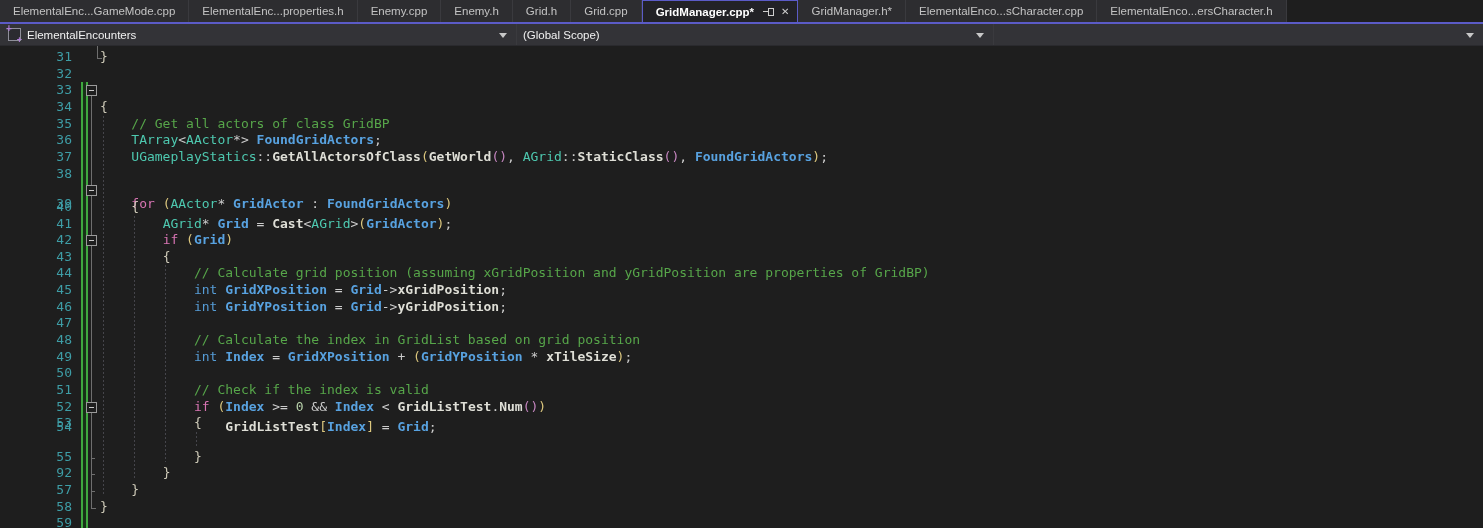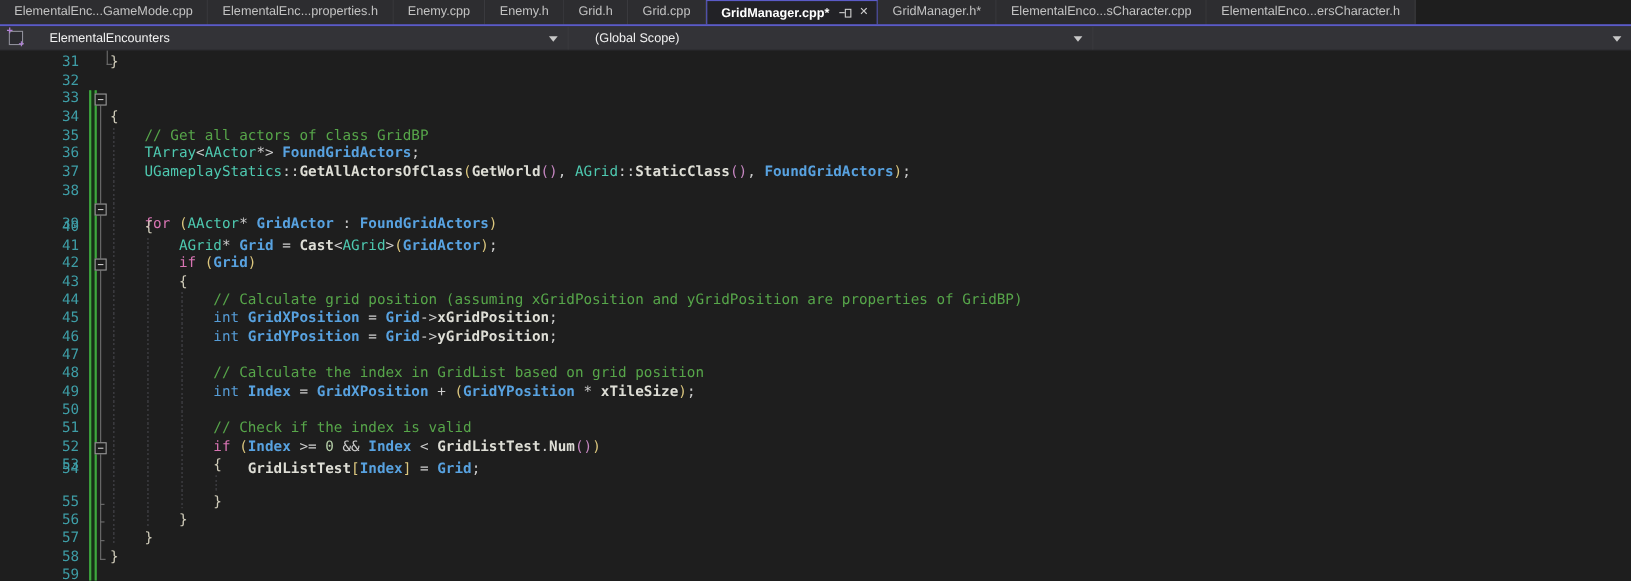--- a/index.html
+++ b/index.html
@@ -14,21 +14,21 @@
   .accent-strip{position:absolute;left:0;top:22px;width:1483px;height:2px;background:#5B5BC7;}
   .tab-icons{display:flex;align-items:center;margin-left:9px;gap:7px;}
   .pin{position:relative;width:11px;height:11px;display:inline-block;}
   .pin::before{content:"";position:absolute;left:0;top:5px;width:5px;height:1px;background:#CFCFCF;}
   .pin::after{content:"";position:absolute;left:5px;top:2px;width:4px;height:6px;border:1px solid #CFCFCF;}
   .closex{font-size:10px;color:#CFCFCF;font-weight:normal;line-height:11px;}
 
   
   .navbar{position:absolute;left:0;top:24px;width:1483px;height:22px;background:#333337;display:flex;border-bottom:1px solid #2A2A2E;box-sizing:border-box;}
   .nav-section{position:relative;display:flex;align-items:center;height:100%;box-sizing:border-box;border-right:1px solid #3A3A3E;}
-  .nav-section .nlabel{font-size:11.5px;color:#F1F1F1;margin-left:24px;}
+  .nav-section .nlabel{font-size:11.5px;color:#F1F1F1;margin-left:6px;}
   .chev{position:absolute;right:9px;top:9px;width:0;height:0;border-left:4px solid transparent;border-right:4px solid transparent;border-top:5px solid #C8C8C8;}
   .cpp-icon{position:relative;width:13px;height:13px;margin-left:8px;border:1px solid #8F8F9A;background:#2B2B30;box-sizing:border-box;}
   .cpp-icon::before{content:"+";position:absolute;left:-3px;top:-6px;color:#B180D7;font-size:10px;font-weight:bold;}
   .cpp-icon::after{content:"+";position:absolute;right:-2px;bottom:-5px;color:#B180D7;font-size:9px;font-weight:bold;}
 
   
   .editor{position:absolute;left:0;top:46px;width:1483px;height:482px;background:#1E1E1E;font-family:"DejaVu Sans Mono","Liberation Mono",monospace;font-size:13px;}
   .lines{position:absolute;inset:0;}
   .line{position:absolute;left:0;height:17px;width:100%;white-space:pre;}
   .lno{position:absolute;left:0;top:0;width:72px;text-align:right;color:#3E9DA6;font-size:13px;}
@@ -140,21 +140,21 @@
       <div class="line" style="top: 252.75px;"><span class="lno">46</span><span class="codetxt"><span>            </span><span class="kw">int</span><span class="pn"> </span><span class="vr">GridYPosition</span><span class="pn"> = </span><span class="vr">Grid</span><span class="pn">-&gt;</span><span class="fn">yGridPosition</span><span class="pn">;</span></span></div>
       <div class="line" style="top: 269.4px;"><span class="lno">47</span><span class="codetxt"></span></div>
       <div class="line" style="top: 286.05px;"><span class="lno">48</span><span class="codetxt"><span>            </span><span class="cm">// Calculate the index in GridList based on grid position</span></span></div>
       <div class="line" style="top: 302.7px;"><span class="lno">49</span><span class="codetxt"><span>            </span><span class="kw">int</span><span class="pn"> </span><span class="vr">Index</span><span class="pn"> = </span><span class="vr">GridXPosition</span><span class="pn"> + </span><span class="p1">(</span><span class="vr">GridYPosition</span><span class="pn"> * </span><span class="fn">xTileSize</span><span class="p1">)</span><span class="pn">;</span></span></div>
       <div class="line" style="top: 319.35px;"><span class="lno">50</span><span class="codetxt"></span></div>
       <div class="line" style="top: 336px;"><span class="lno">51</span><span class="codetxt"><span>            </span><span class="cm">// Check if the index is valid</span></span></div>
       <div class="line" style="top: 352.65px;"><span class="lno">52</span><span class="codetxt"><span>            </span><span class="ct">if</span><span class="pn"> </span><span class="p1">(</span><span class="vr">Index</span><span class="pn"> &gt;= </span><span class="nm">0</span><span class="pn"> &amp;&amp; </span><span class="vr">Index</span><span class="pn"> &lt; </span><span class="fn">GridListTest</span><span class="pn">.</span><span class="fn">Num</span><span class="p2">()</span><span class="p1">)</span></span></div>
       <div class="line" style="top: 369.3px;"><span class="lno">53</span><span class="codetxt"><span>            </span><span class="br">{</span></span></div>
       <div class="line" style="top: 373px;"><span class="lno">54</span><span class="codetxt"><span>                </span><span class="fn">GridListTest</span><span class="p1">[</span><span class="vr">Index</span><span class="p1">]</span><span class="pn"> = </span><span class="vr">Grid</span><span class="pn">;</span></span></div>
       <div class="line" style="top: 402.6px;"><span class="lno">55</span><span class="codetxt"><span>            </span><span class="br">}</span></span></div>
-      <div class="line" style="top: 419.25px;"><span class="lno">56</span><span class="codetxt"><span>        </span><span class="br">}</span></span></div>
+      <div class="line" style="top: 419.25px;"><span class="lno">92</span><span class="codetxt"><span>        </span><span class="br">}</span></span></div>
       <div class="line" style="top: 435.9px;"><span class="lno">57</span><span class="codetxt"><span>    </span><span class="br">}</span></span></div>
       <div class="line" style="top: 452.55px;"><span class="lno">58</span><span class="codetxt"><span class="br">}</span></span></div>
       <div class="line" style="top: 469.2px;"><span class="lno">59</span><span class="codetxt"></span></div>
       <div class="cbox" style="top: 39.3px;"></div>
       <div class="cbox" style="top: 139.2px;"></div>
       <div class="cbox" style="top: 189.15px;"></div>
       <div class="cbox" style="top: 355.65px;"></div>
     </div>
 </div>
 

